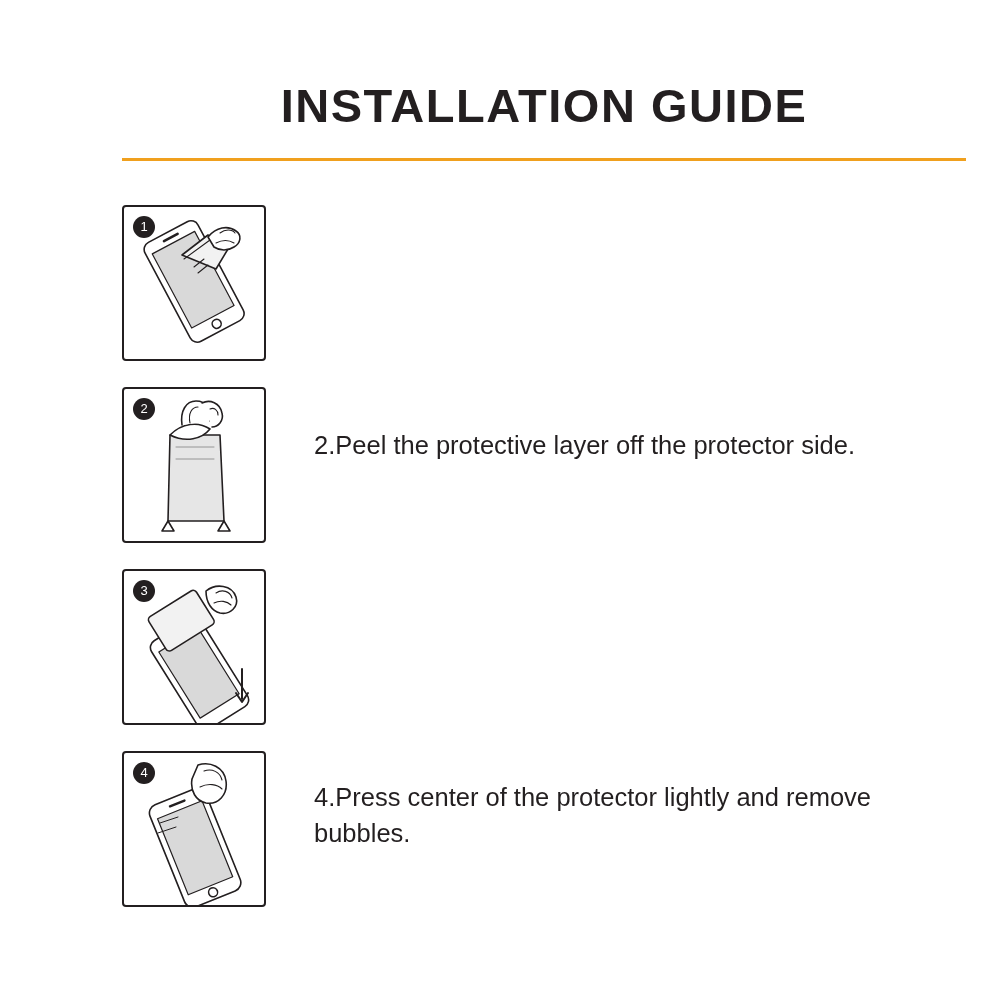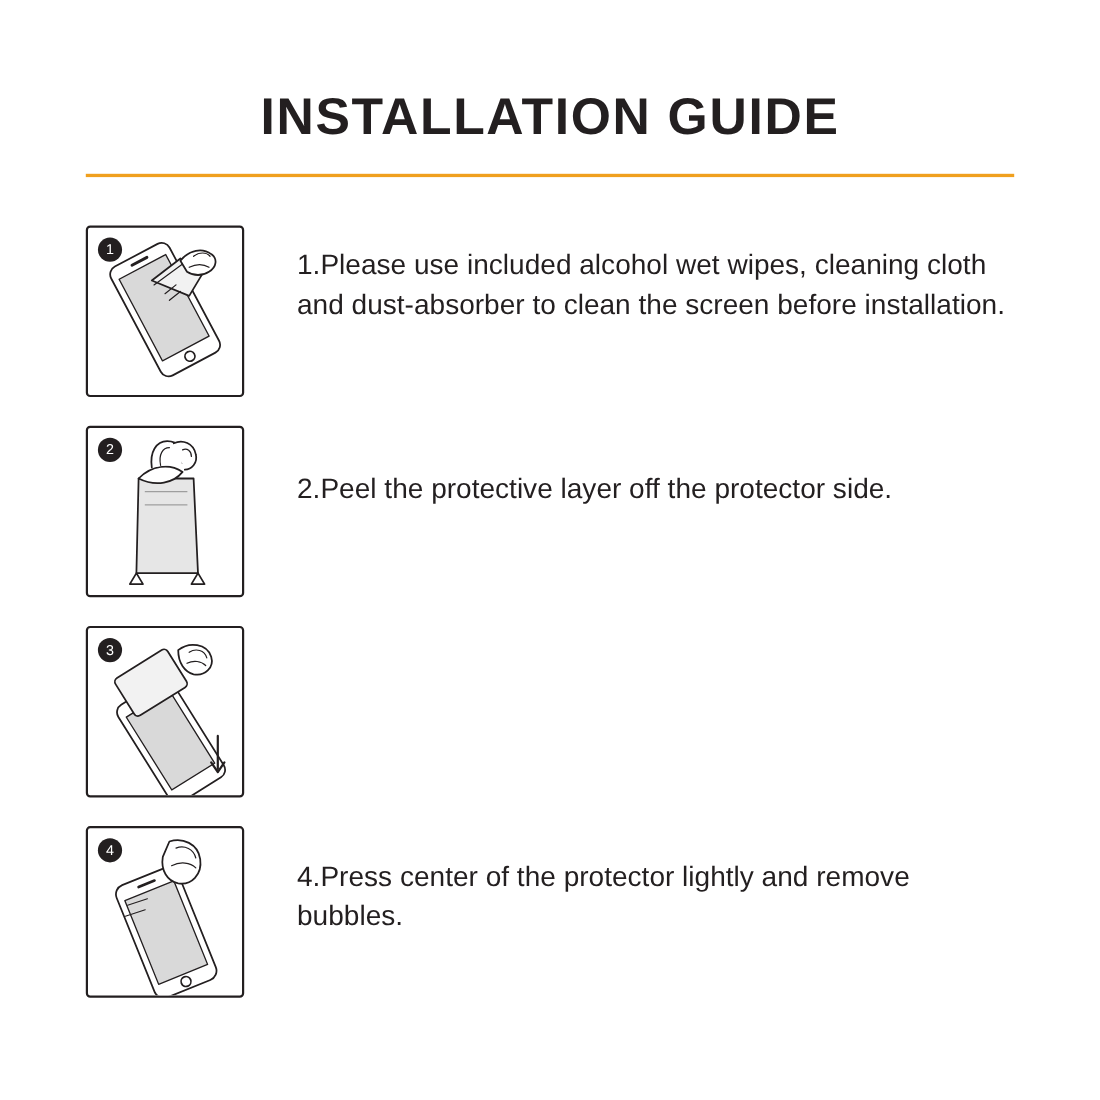--- a/index.html
+++ b/index.html
@@ -13,20 +13,21 @@
     font-family: "Liberation Sans", sans-serif;
     color: #231f20;
     overflow: hidden;
   }
 
   .page {
     position: relative;
     width: 944px;
     height: 1000px;
     box-sizing: border-box;
+    margin-left: 44px;
   }
 
   .title {
     position: absolute;
     top: 78px;
     left: 0;
     width: 1000px;
     text-align: center;
     font-size: 47px;
     font-weight: bold;
@@ -137,23 +138,20 @@
 
             <path d="M84 30 C92 20 104 18 112 24 C118 28 117 36 110 40 C104 44 96 44 90 40 Z" fill="#ffffff"></path>
             <path d="M96 26 C101 22 108 22 111 26" stroke-width="1.1"></path>
             <path d="M92 36 C98 33 105 33 110 36" stroke-width="1.1"></path>
 
             <path d="M70 60 L80 52" stroke-width="1.1"></path>
             <path d="M74 66 L84 58" stroke-width="1.1"></path>
           </g>
         </svg>
       </div>
-      <div class="step-text">
-        <span class="num">1.</span><span>Please use included alcohol wet wipes, cleaning cloth and dust-absorber to clean the screen before installation.</span>
-      </div>
     </div>
 
     <div class="step s2">
       <div class="step-fig">
         <div class="step-badge">2</div>
         <svg class="fig-svg" viewBox="0 0 140 152">
           <g fill="none" stroke="#231f20" stroke-width="1.6" stroke-linejoin="round" stroke-linecap="round">
 
             <path d="M46 46 L96 46 L100 132 L44 132 Z" fill="#e6e6e6"></path>
             <path d="M52 58 L90 58" stroke-width="0.9" stroke="#8c8c8c"></path>

